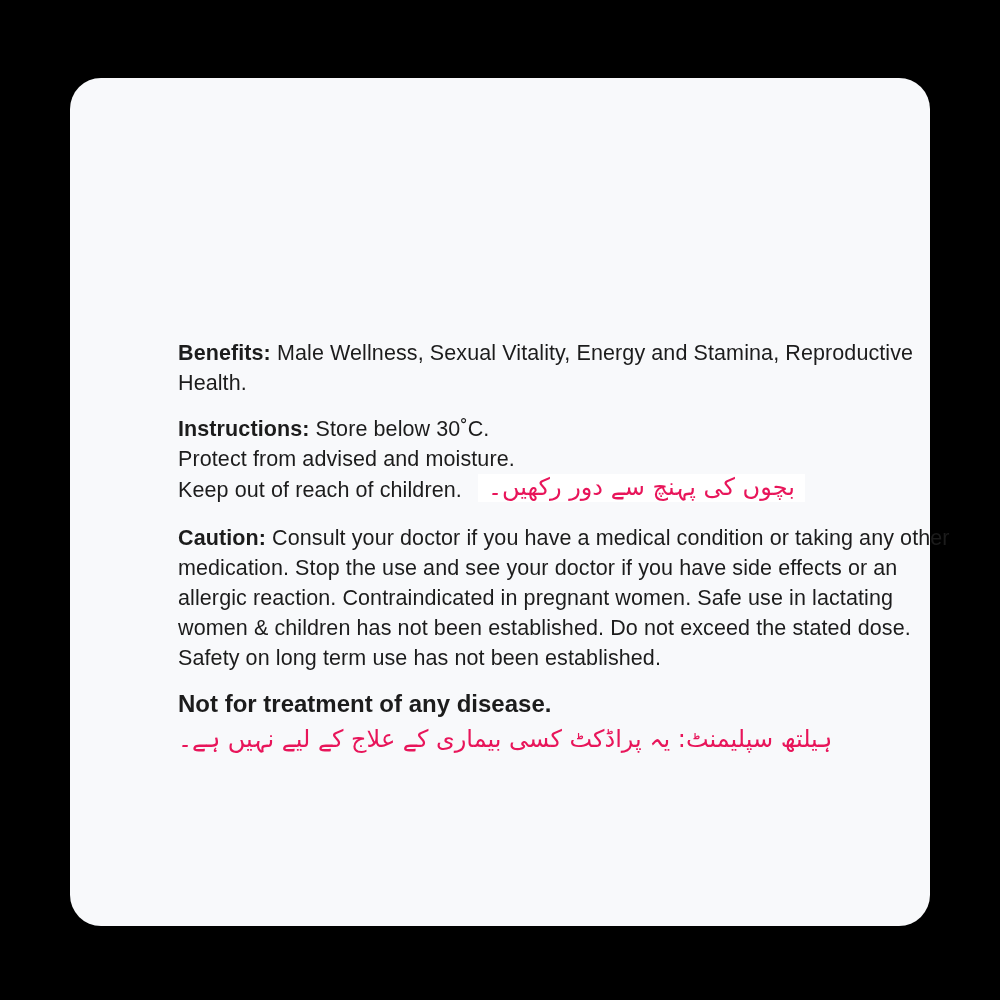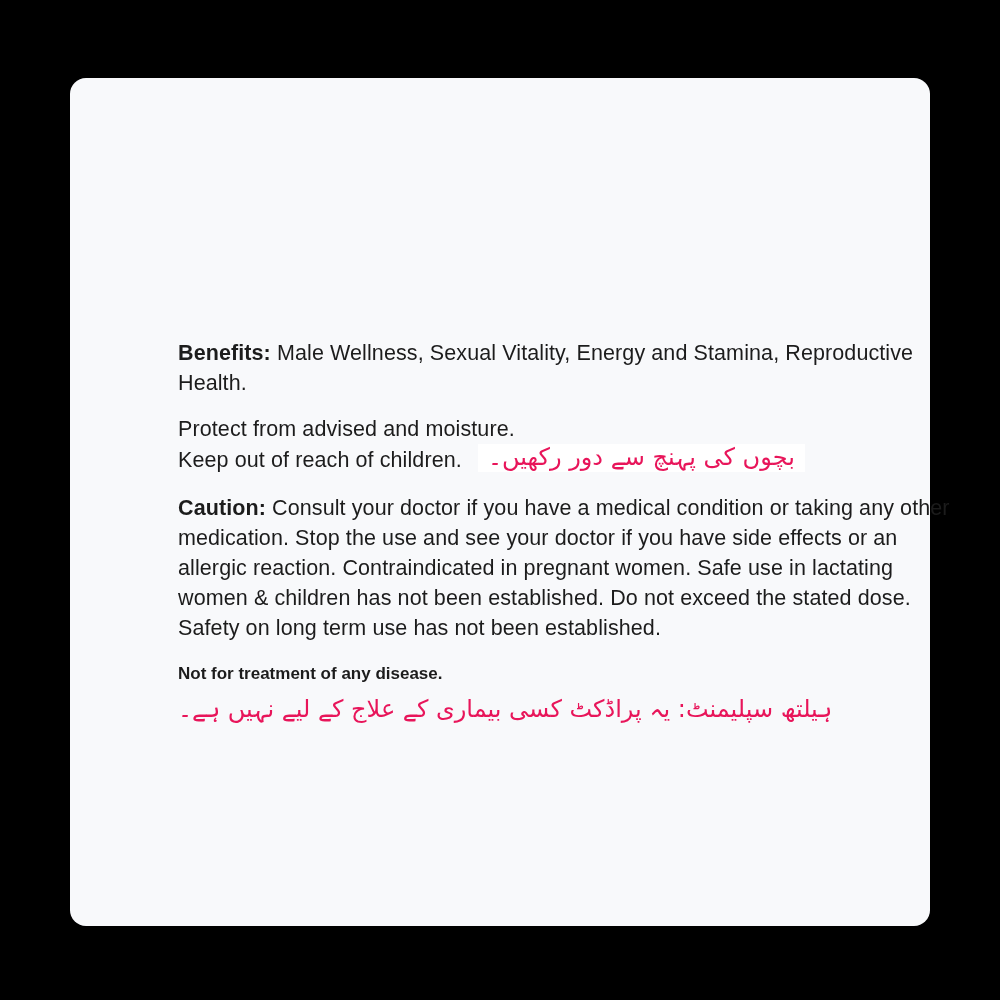--- a/index.html
+++ b/index.html
@@ -19,21 +19,21 @@
     height: 1000px;
     background: #000000;
   }
   .card {
     position: absolute;
     left: 70px;
     top: 78px;
     width: 860px;
     height: 848px;
     background: #f8f9fb;
-    border-radius: 16px;
+    border-radius: 31px;
     box-sizing: border-box;
   }
   .content {
     position: absolute;
     left: 108px;
     top: 260px;
     width: 790px;
   }
   .para {
     color: #1c1c1c;
@@ -64,21 +64,21 @@
     display: inline-block;
     line-height: 24px;
     margin-left: 16px;
     vertical-align: 2px;
   }
   .caution {
   }
   .notfor {
     font-weight: bold;
     color: #1c1c1c;
-    font-size: 17px;
+    font-size: 24px;
     line-height: 30px;
     margin: 0 0 6px 0;
   }
   .urdu-footer {
     direction: rtl;
     unicode-bidi: isolate;
     text-align: left;
     font-family: "DejaVu Sans", sans-serif;
     color: #e8155a;
     font-size: 19px;
@@ -95,20 +95,21 @@
 <div class="stage">
   <div class="card">
     <div class="content">
 
       <p class="para">
         <span class="lbl">Benefits:</span><span> Male Wellness, Sexual Vitality, Energy and Stamina, Reproductive Health.</span>
       </p>
 
 
       <div class="para instructions-block">
+        <span class="line"><span class="lbl">Instructions:</span><span> Store below 30˚C.</span></span>
         <span class="line">Protect from advised and moisture.</span>
         <span class="line"><span>Keep out of reach of children.</span><span class="urdu urdu-highlight">بچوں کی پہنچ سے دور رکھیں۔</span></span>
       </div>
 
       <p class="para caution">
         <span class="lbl">Caution:</span><span> Consult your doctor if you have a medical condition or taking any other medication. Stop the use and see your doctor if you have side effects or an allergic reaction. Contraindicated in pregnant women. Safe use in lactating women &amp; children has not been established. Do not exceed the stated dose. Safety on long term use has not been established.</span>
       </p>
 
       <p class="notfor">Not for treatment of any disease.</p>
 

